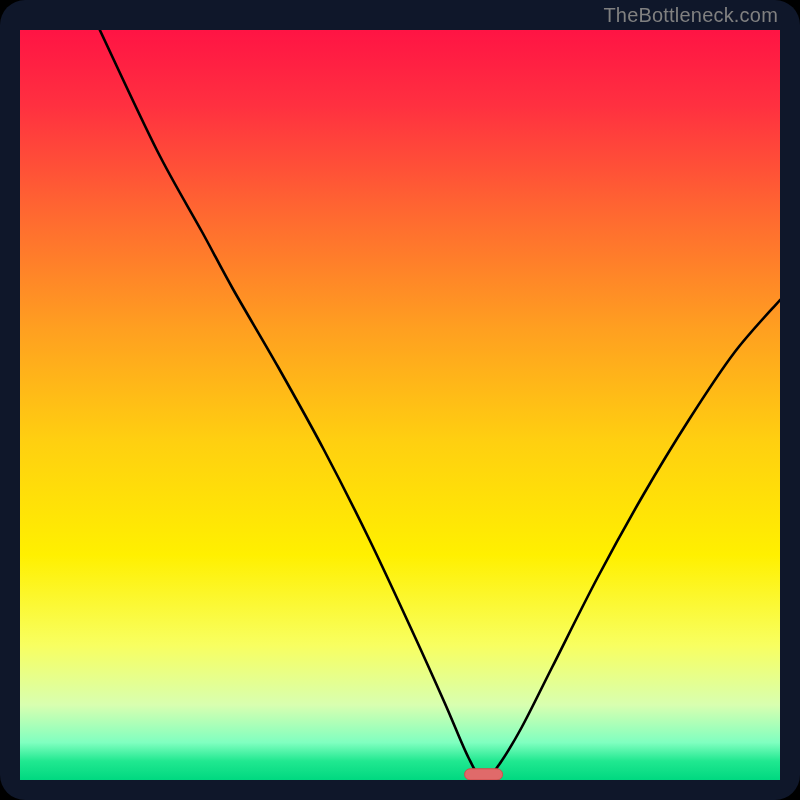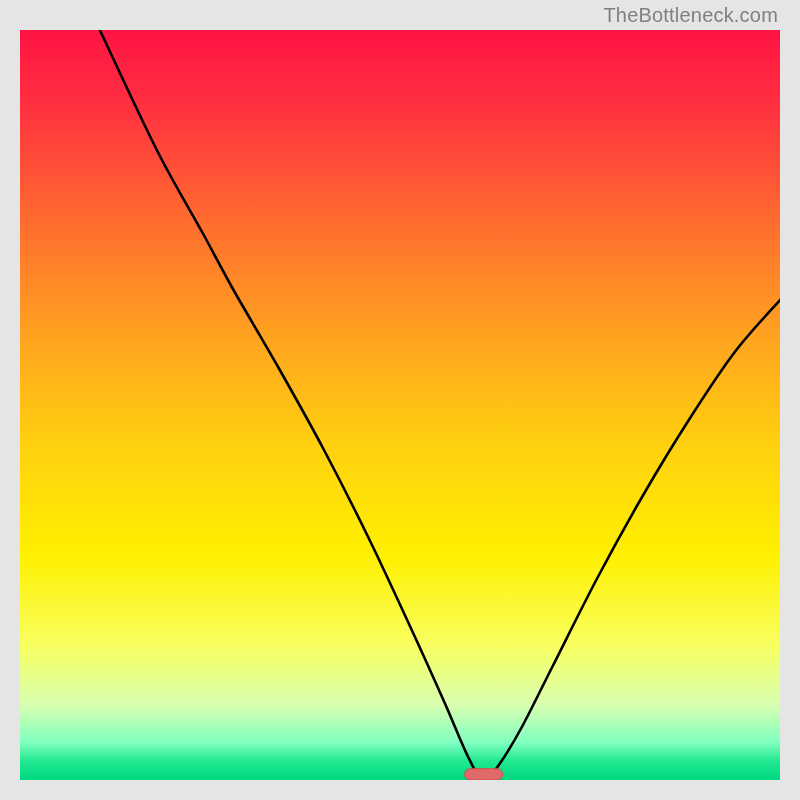--- a/index.html
+++ b/index.html
@@ -8,21 +8,22 @@
     width: 800px;
     height: 800px;
     background: #000;
     font-family: Arial, Helvetica, sans-serif;
     overflow: hidden;
   }
   .frame {
     position: relative;
     width: 800px;
     height: 800px;
-    background: #e5e5e5;
+    background: #0f172a;
+    border-radius: 25px;
   }
   
   .plot-wrap {
     position: absolute;
     left: 20px;
     right: 20px;
     top: 30px;
     bottom: 20px;
   }
   .plot-wrap svg {

